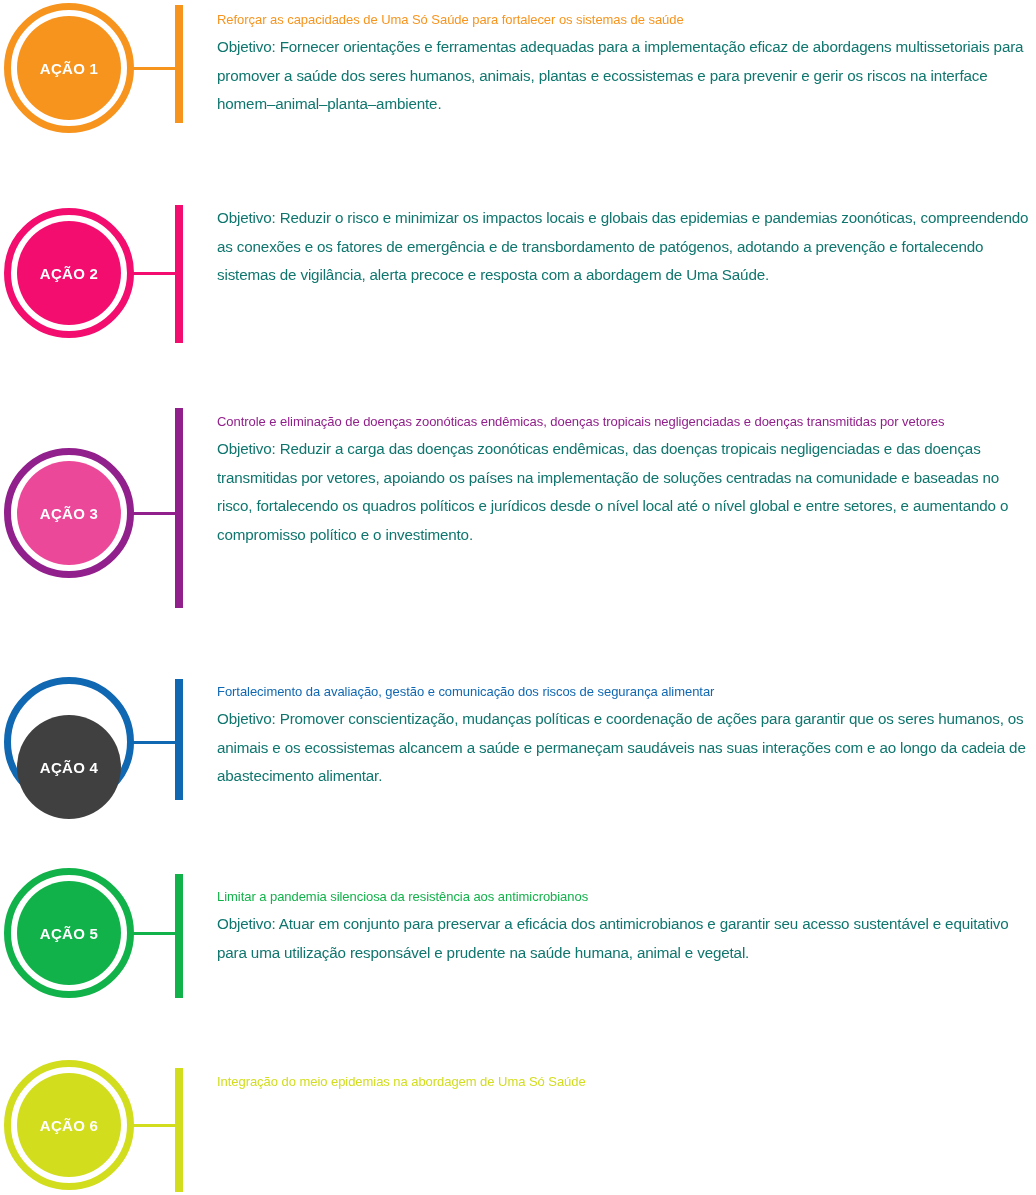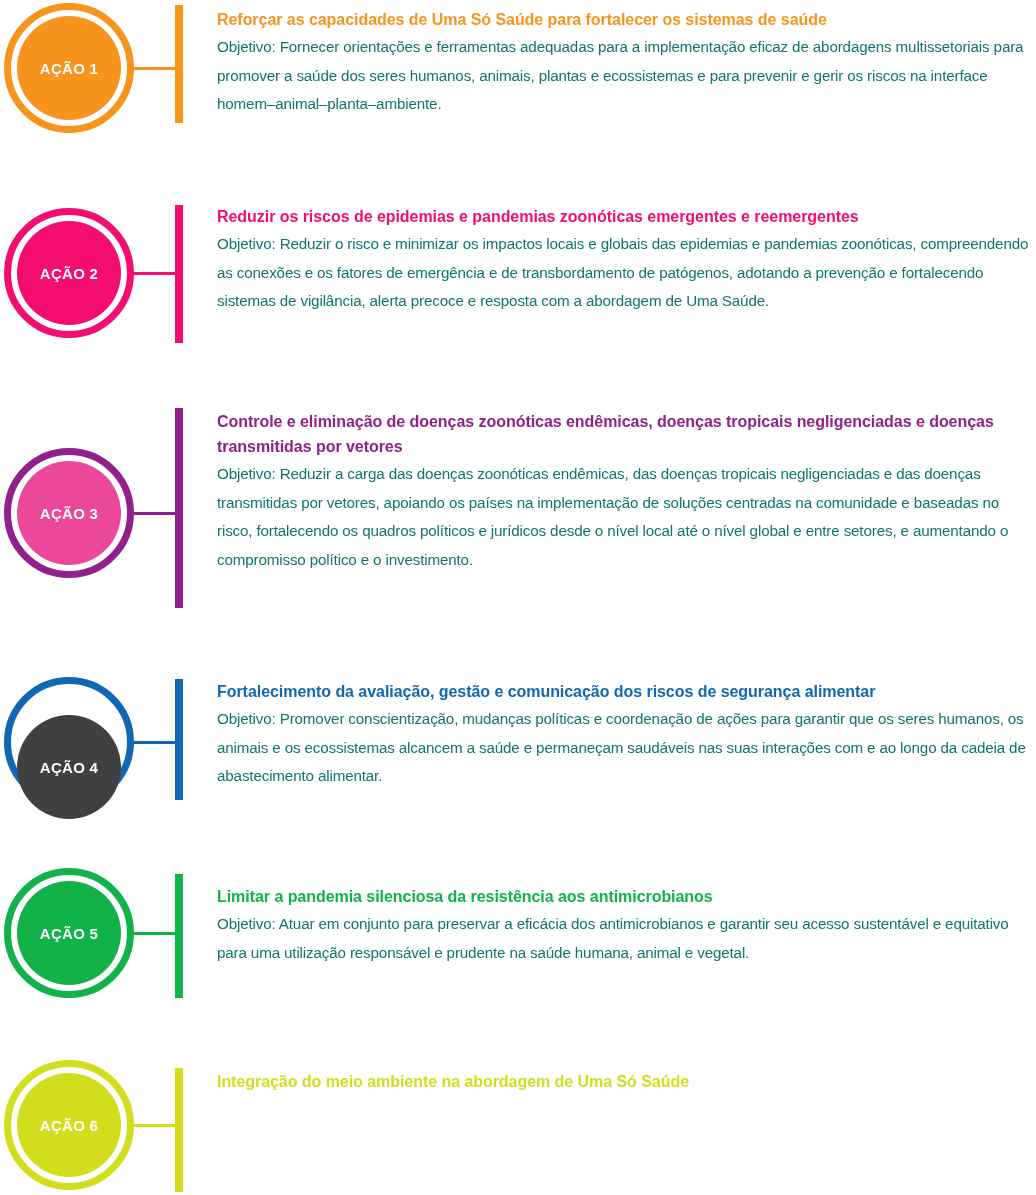--- a/index.html
+++ b/index.html
@@ -74,22 +74,22 @@
   }
 
   
   .text-block {
     position: absolute;
     left: 217px;
     width: 815px;
   }
 
   .action-title {
-    font-size: 16px;
-    font-weight: bold;
+    font-size: 13px;
+    font-weight: normal;
     line-height: 25px;
     margin: 0 0 1px 0;
     letter-spacing: -0.05px;
     font-family: "Liberation Sans", sans-serif;
   }
 
   .action-objective {
     font-size: 15.2px;
     color: #0f766e;
     line-height: 28.5px;
@@ -120,21 +120,20 @@
     <div class="action-row" style="top: 0px;">
       <div class="badge-block">
         <div class="ring" style="width: 130px; height: 130px; border-width: 7px; border-color: rgb(242, 13, 110); left: 4px; top: 208px;"></div>
         <div class="disc" style="width: 104px; height: 104px; background: rgb(242, 13, 110); left: 17px; top: 221px;">
           <span class="disc-label">AÇÃO 2</span>
         </div>
         <div class="connector" style="background: rgb(242, 13, 110); left: 132px; width: 51px; top: 272px;"></div>
         <div class="vbar" style="background: rgb(242, 13, 110); top: 205px; height: 138px;"></div>
       </div>
       <div class="text-block" style="top: 204px;">
-        <h2 class="action-title" style="color: rgb(242, 13, 110);">Reduzir os riscos de epidemias e pandemias zoonóticas emergentes e reemergentes</h2>
         <p class="action-objective">Objetivo: Reduzir o risco e minimizar os impactos locais e globais das epidemias e pandemias zoonóticas, compreendendo as conexões e os fatores de emergência e de transbordamento de patógenos, adotando a prevenção e fortalecendo sistemas de vigilância, alerta precoce e resposta com a abordagem de Uma Saúde.</p>
       </div>
     </div>
     <div class="action-row" style="top: 0px;">
       <div class="badge-block">
         <div class="ring" style="width: 130px; height: 130px; border-width: 7px; border-color: rgb(146, 32, 140); left: 4px; top: 448px;"></div>
         <div class="disc" style="width: 104px; height: 104px; background: #ec4899; left: 17px; top: 461px;">
           <span class="disc-label">AÇÃO 3</span>
         </div>
         <div class="connector" style="background: rgb(146, 32, 140); left: 132px; width: 51px; top: 512px;"></div>
@@ -176,16 +175,16 @@
     <div class="action-row" style="top: 0px;">
       <div class="badge-block">
         <div class="ring" style="width: 130px; height: 130px; border-width: 7px; border-color: rgb(210, 221, 30); left: 4px; top: 1060px;"></div>
         <div class="disc" style="width: 104px; height: 104px; background: rgb(210, 221, 30); left: 17px; top: 1073px;">
           <span class="disc-label">AÇÃO 6</span>
         </div>
         <div class="connector" style="background: rgb(210, 221, 30); left: 132px; width: 51px; top: 1124px;"></div>
         <div class="vbar" style="background: rgb(210, 221, 30); top: 1068px; height: 124px;"></div>
       </div>
       <div class="text-block" style="top: 1069px;">
-        <h2 class="action-title" style="color: rgb(210, 221, 30);">Integração do meio ambiente na abordagem de Uma Só Saúde</h2>
+        <h2 class="action-title" style="color: rgb(210, 221, 30);">Integração do meio epidemias na abordagem de Uma Só Saúde</h2>
       </div>
     </div>
   </div>
 
 </body></html>

